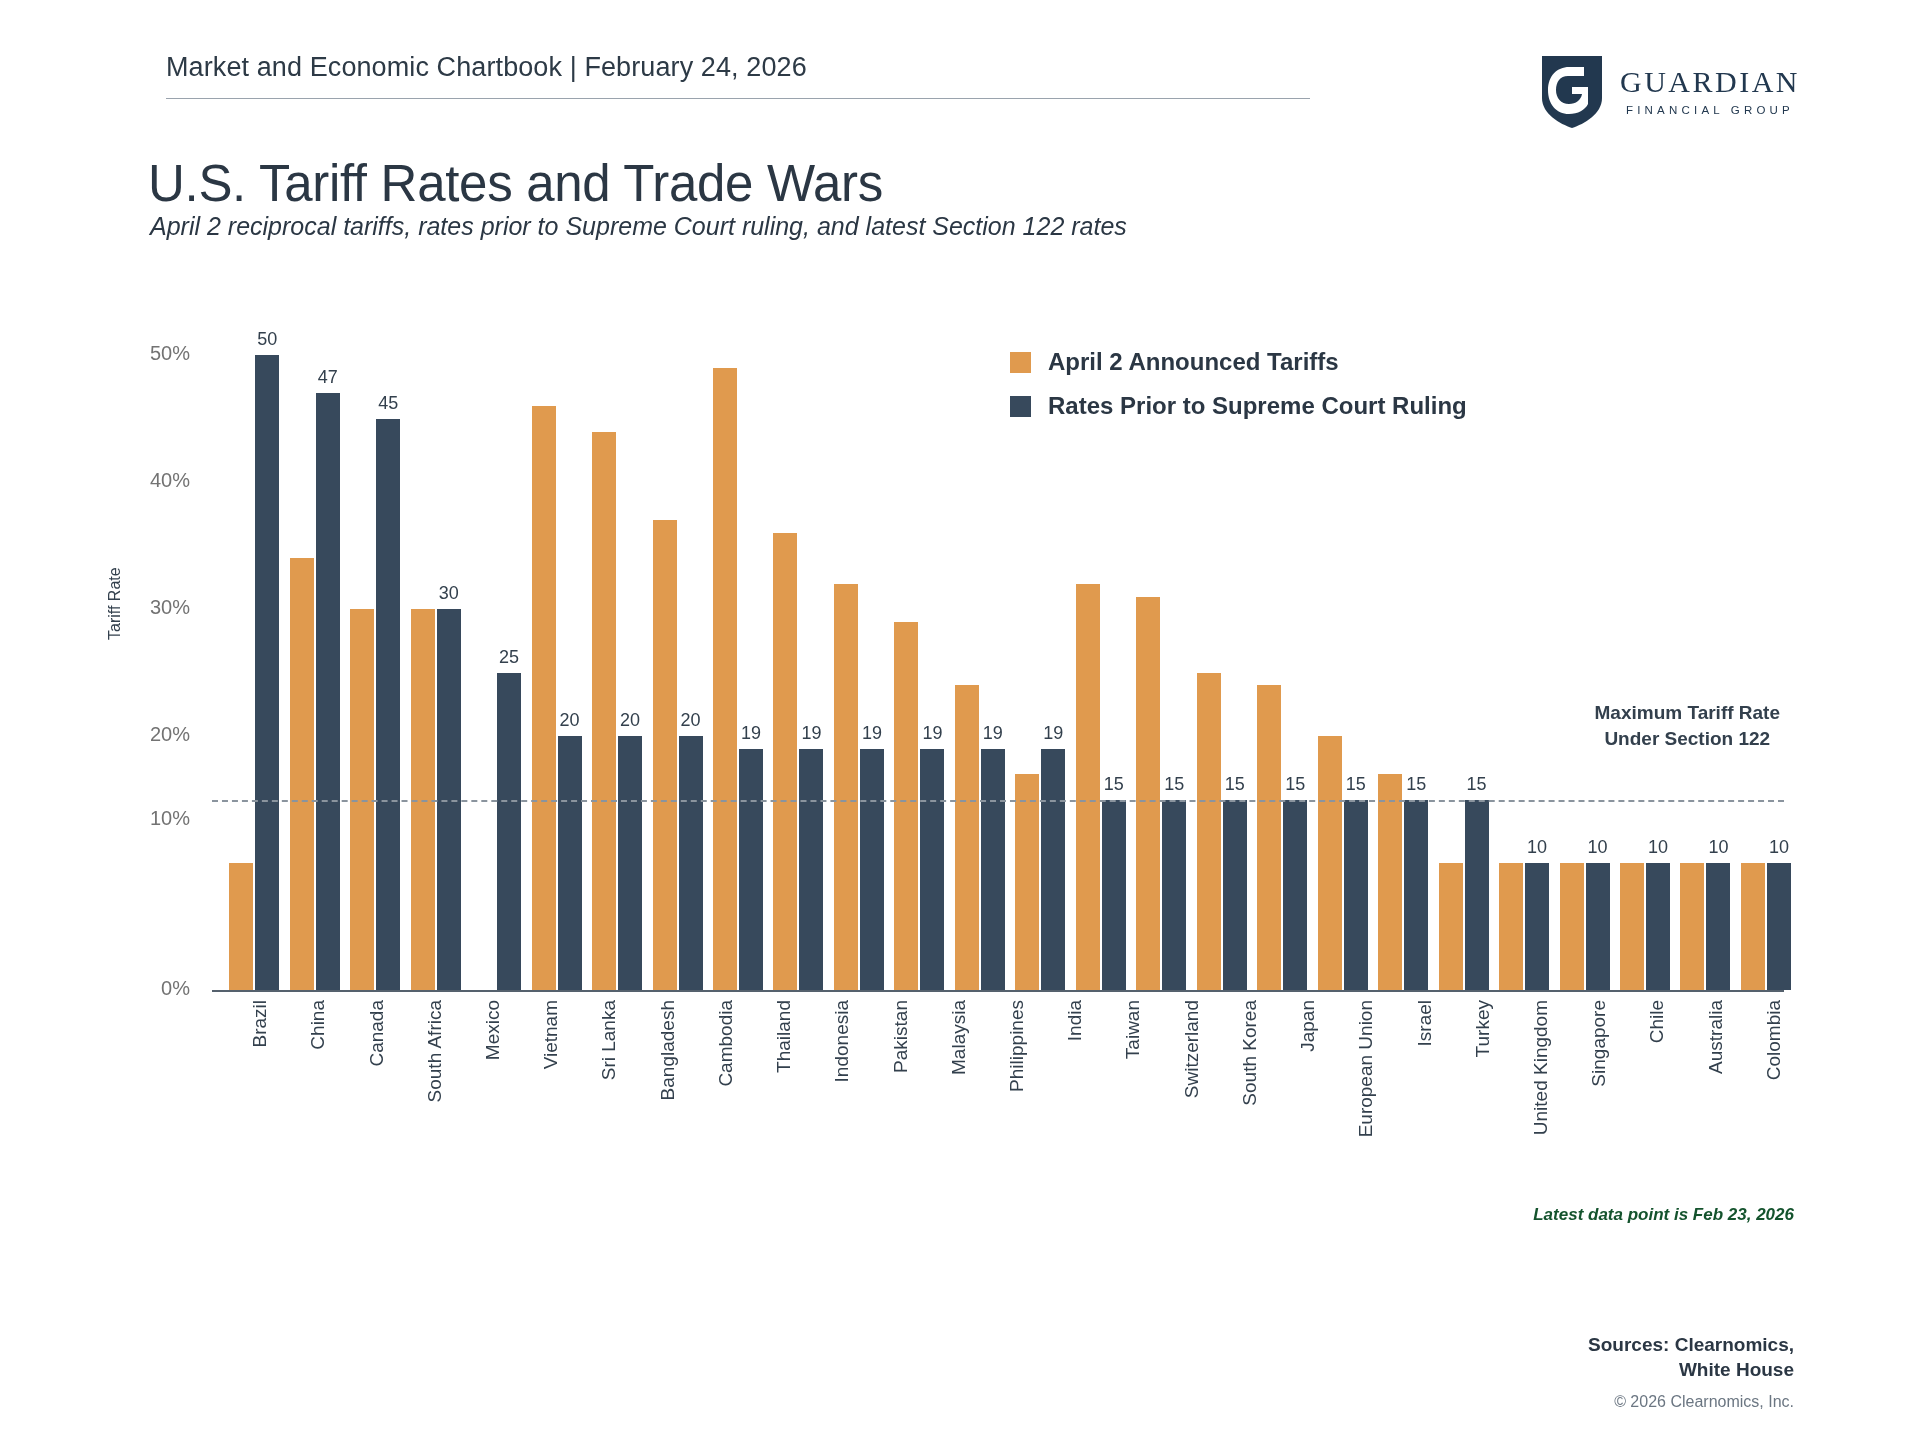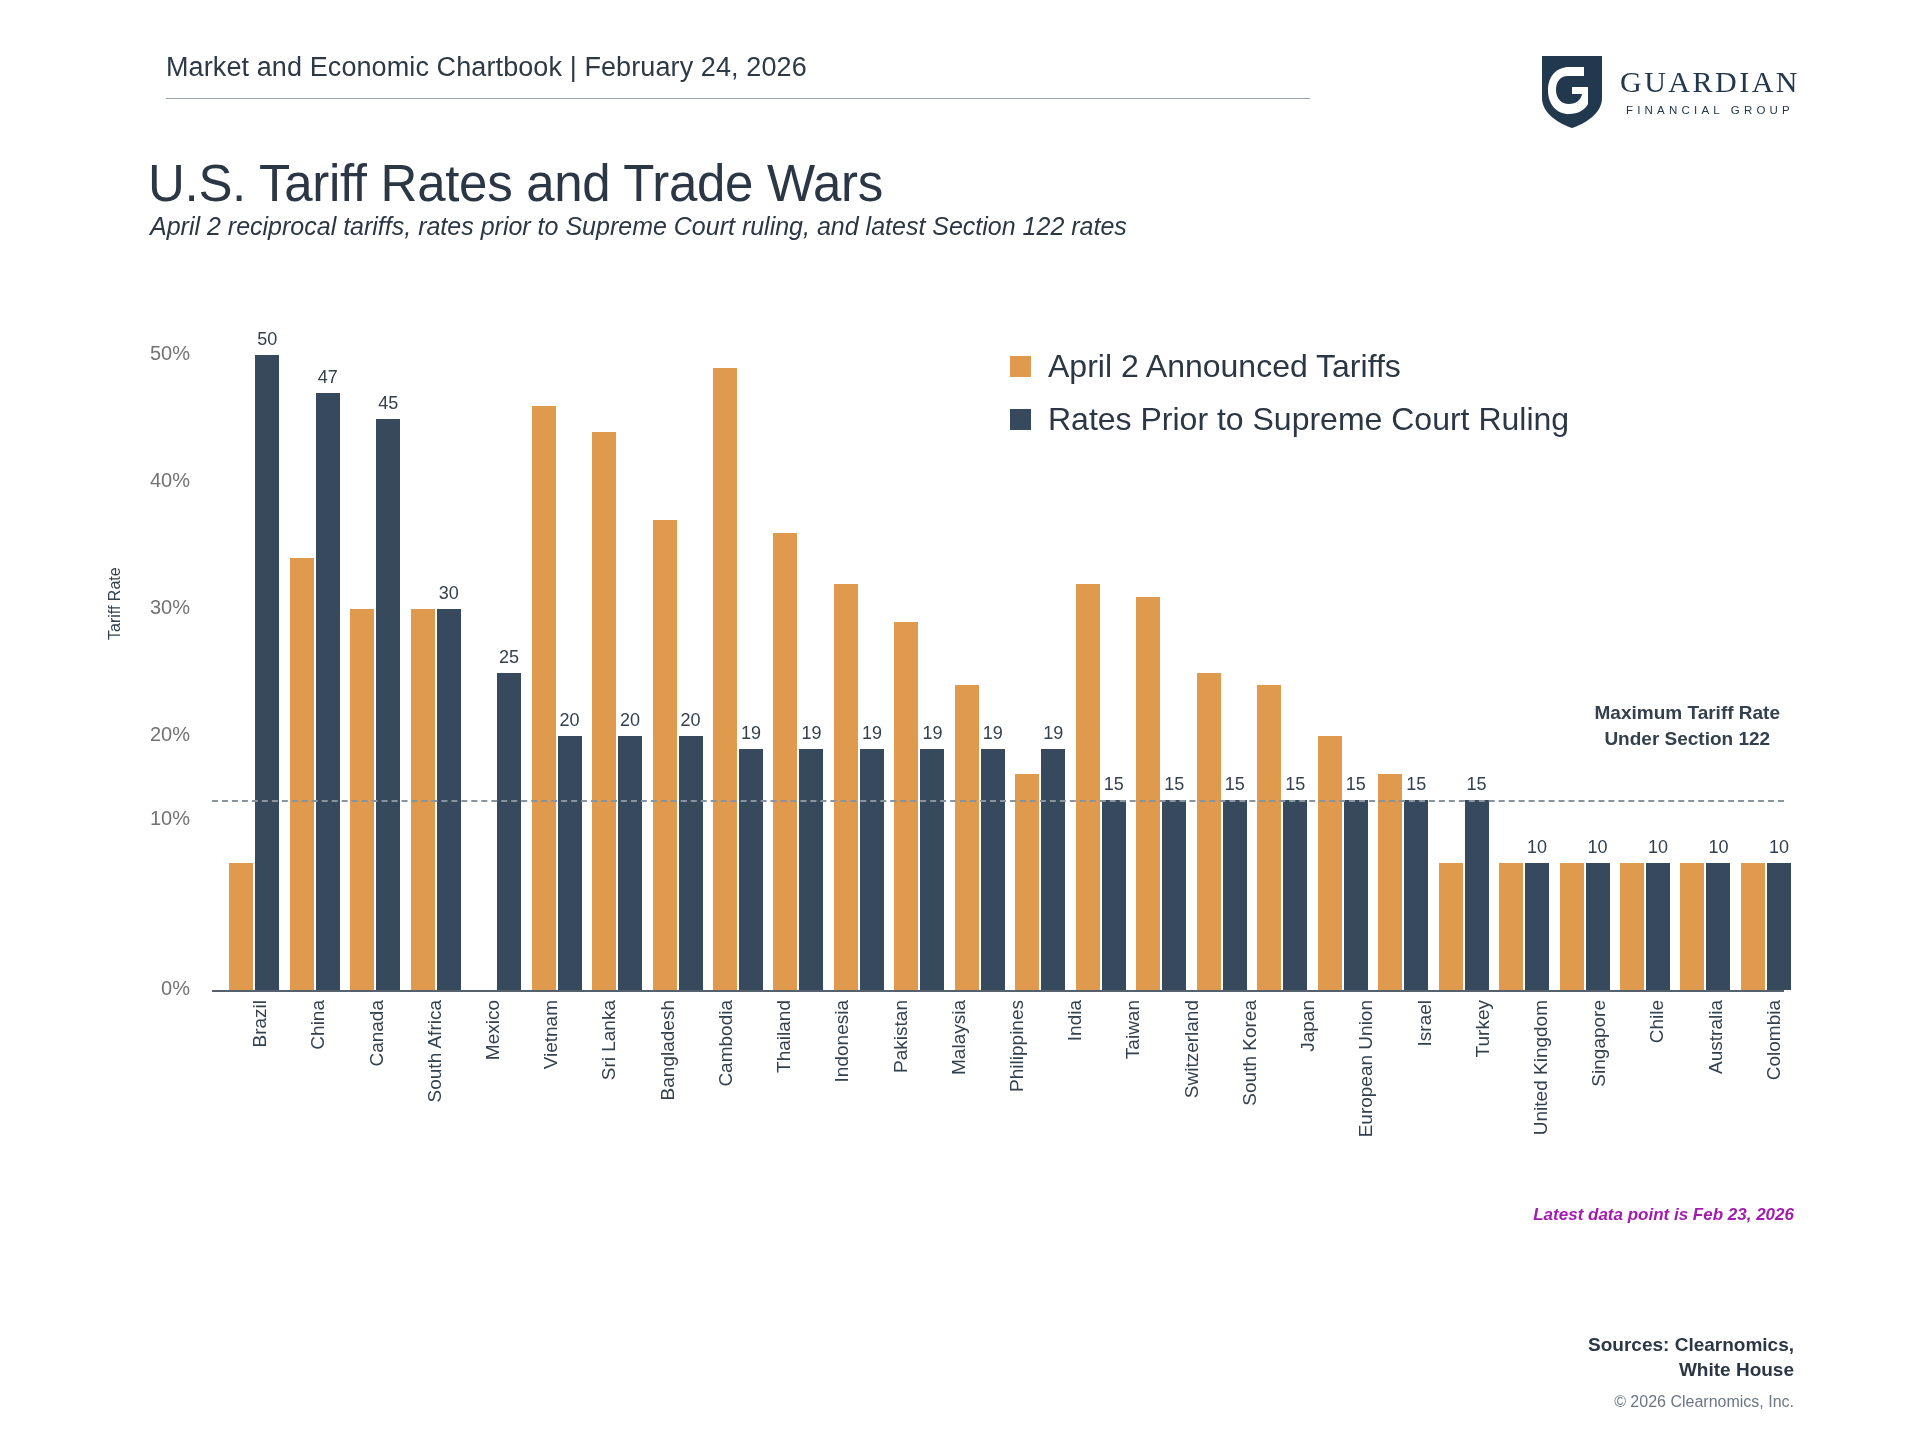--- a/index.html
+++ b/index.html
@@ -183,33 +183,34 @@
     margin-bottom: 16px;
   }
   .legend-swatch {
     width: 21px;
     height: 21px;
     margin-right: 17px;
   }
   .legend-swatch.a { background: #e09a4e; }
   .legend-swatch.b { background: #37495c; }
   .legend-text {
-    font-size: 32px;
+    font-size: 24px;
     color: #2b3744;
+    font-weight: bold;
   }
 
   
   .latest-note {
     position: absolute;
     right: 126px;
     top: 1205px;
     font-size: 17px;
     font-style: italic;
     font-weight: bold;
-    color: #a21caf;
+    color: #14532d;
   }
   .sources {
     position: absolute;
     right: 126px;
     top: 1333px;
     font-size: 19px;
     font-weight: bold;
     color: #2b3744;
     text-align: right;
     line-height: 1.3;

